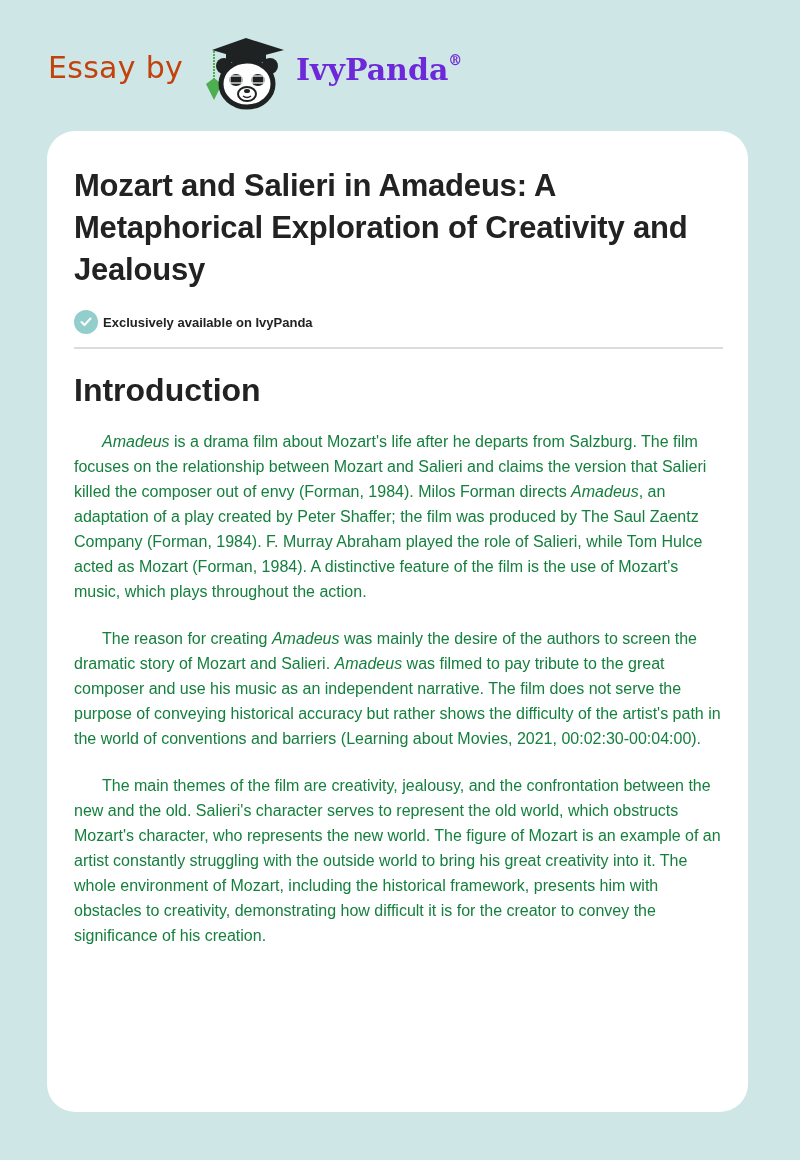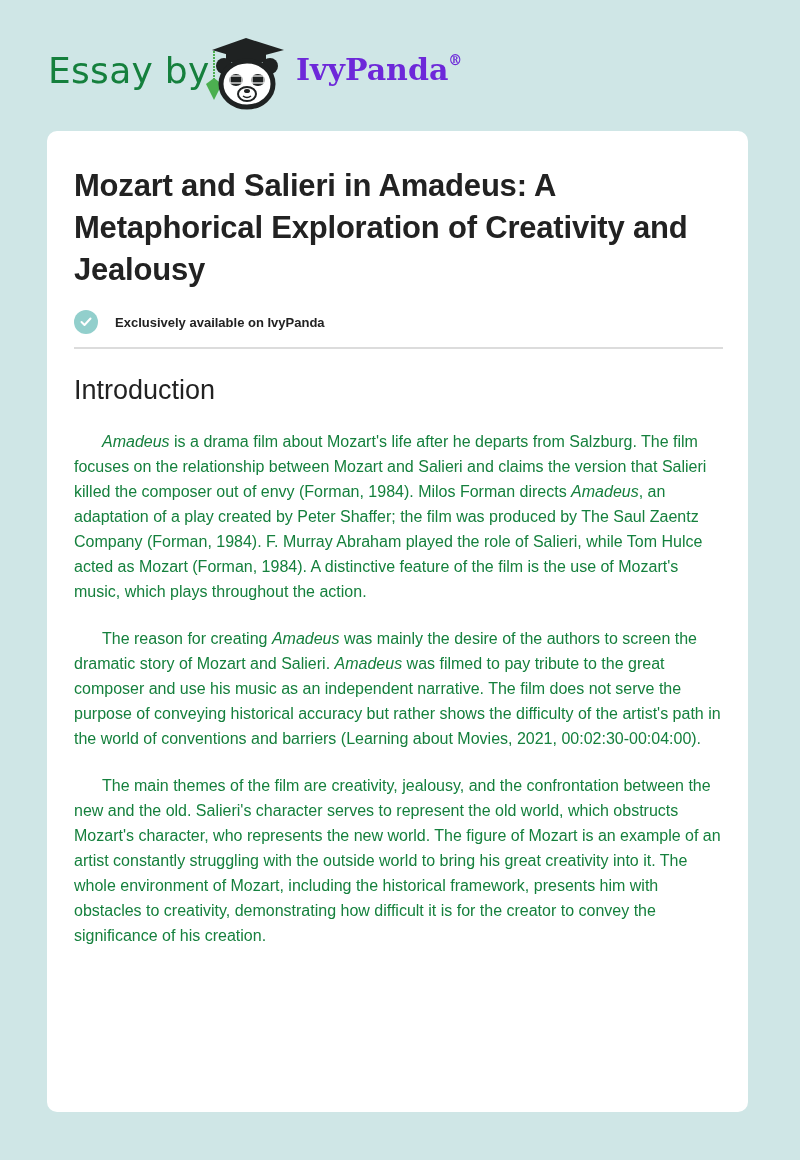--- a/index.html
+++ b/index.html
@@ -9,51 +9,51 @@
     font-family: "Liberation Sans", sans-serif;
     color: #222;
     overflow: hidden;
   }
   .header {
     position: absolute; left: 0; top: 0; width: 800px; height: 130px;
   }
   .essay-by {
     position: absolute; left: 48px; top: 50px;
     font-family: "DejaVu Sans", sans-serif;
-    font-size: 36px; color: #15803d; letter-spacing: 0.3px;
+    font-size: 30px; color: #c2410c; letter-spacing: 0.3px;
   }
   .logo-icon {
     position: absolute; left: 200px; top: 34px; width: 92px; height: 76px;
   }
   .brand {
     position: absolute; left: 296px; top: 52px;
     font-family: "DejaVu Serif", serif; font-weight: bold;
     font-size: 30px; color: #6d28d9;
   }
   .brand sup { font-size: 14px; vertical-align: super; position: relative; top: -4px; }
   .card {
     position: absolute; left: 47px; top: 131px; width: 701px; height: 981px;
-    background: #ffffff; border-radius: 10px;
+    background: #ffffff; border-radius: 28px;
     padding: 34px 26px 0 27px;
   }
   .title {
     font-size: 31px; font-weight: bold; line-height: 42px; color: #222;
     width: 640px; letter-spacing: -0.2px;
   }
   .exclusive {
-    display: flex; align-items: center; margin-top: 18px; height: 26px; gap: 12px;
+    display: flex; align-items: center; margin-top: 18px; height: 26px;
   }
   .check {
     width: 24px; height: 24px; border-radius: 50%; background: #92cfcc;
     display: flex; align-items: center; justify-content: center; margin-right: 5px;
   }
   .exclusive-text { font-size: 13px; font-weight: bold; color: #222; }
   .divider { height: 2px; background: #dcdcdc; margin-top: 12px; width: 649px; }
   h2 {
-    font-size: 27px; font-weight: normal; color: #222; line-height: 34px;
+    font-size: 32px; font-weight: bold; color: #222; line-height: 34px;
   }
   h2 em { font-style: italic; }
   .sec1 { margin-top: 24px; }
   .sec { margin-top: 12px; }
   p {
     font-size: 16px; line-height: 25px; color: #15803d;
     text-indent: 28px; margin-top: 22px; width: 652px;
   }
   p em { font-style: italic; }
 </style>

